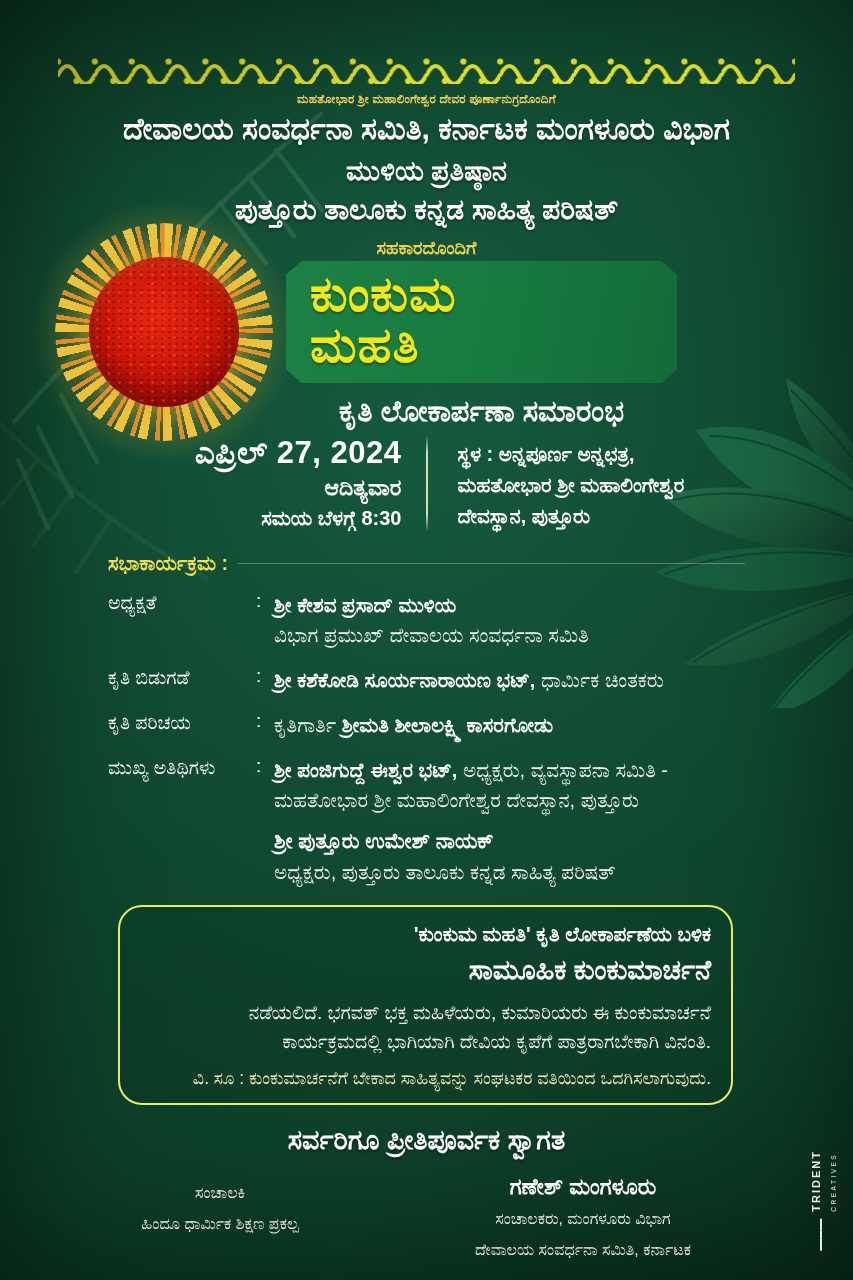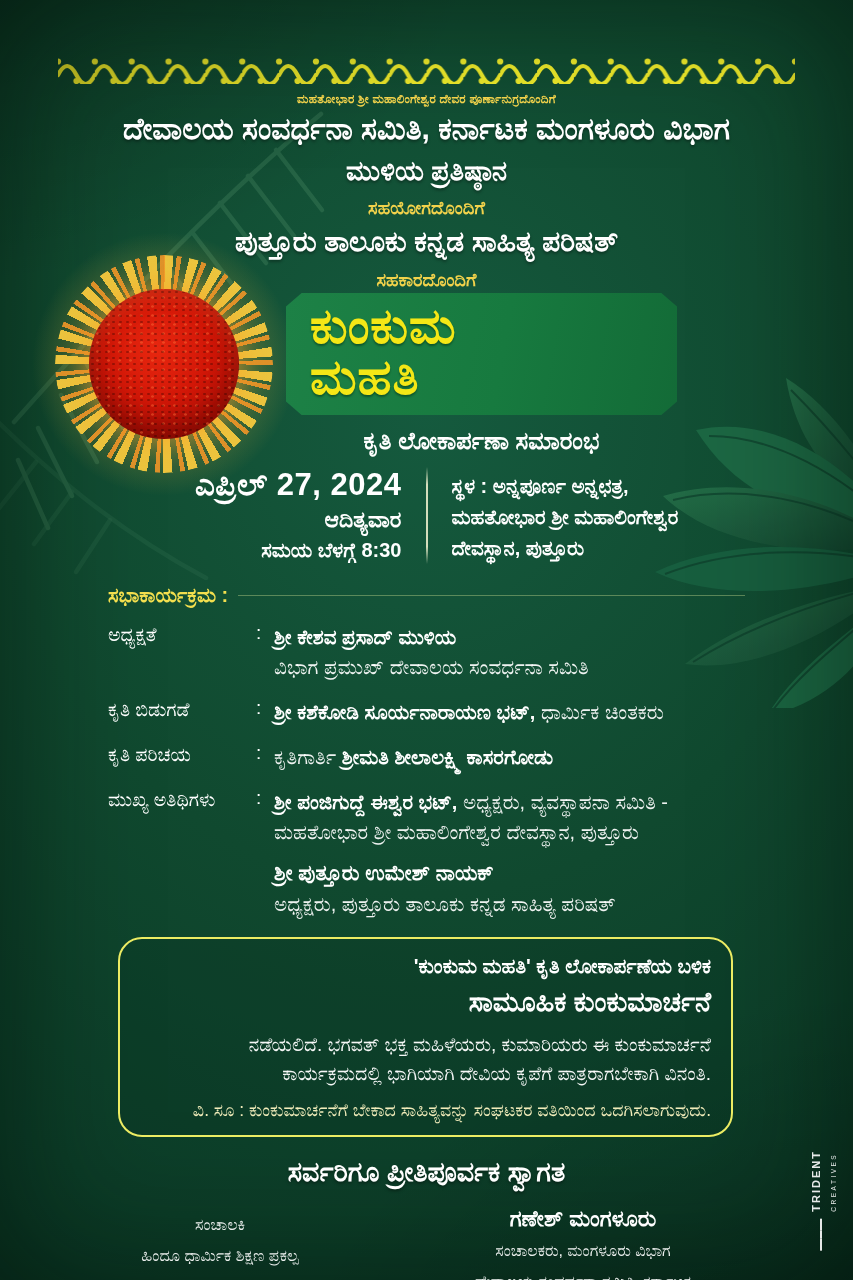--- a/index.html
+++ b/index.html
@@ -62,27 +62,27 @@
 
   .badge-wrap { position:absolute; left:286px; top:0; width:391px; }
   .title-badge {
     background:linear-gradient(100deg, #1d8146 0%, #177a3f 55%, #136b37 100%);
     clip-path:polygon(4% 0%, 96% 0%, 100% 11%, 100% 89%, 96% 100%, 4% 100%, 0% 89%, 0% 11%);
     padding:8px 10px 12px 24px;
     box-shadow:0 6px 18px rgba(0,0,0,.35);
   }
   .title-line { font-size:49px; font-weight:bold; line-height:1.04; color:#f4e716;
     letter-spacing:1px; text-shadow:0 2px 2px rgba(0,40,15,.45); }
-  .hero-subtitle { margin-top:12px; text-align:center; font-size:24px; font-weight:bold; color:#fff; }
+  .hero-subtitle { margin-top:12px; text-align:center; font-size:29px; font-weight:bold; color:#fff; }
 
   
   .when-where { display:flex; justify-content:center; align-items:stretch; margin-top:14px; position:relative; z-index:2; }
   .when { flex:0 0 340px; text-align:right; padding-right:24px; }
   .vdivider { width:2px; background:linear-gradient(rgba(245,245,210,0), rgba(245,245,210,.85) 18%, rgba(245,245,210,.85) 82%, rgba(245,245,210,0)); }
-  .where { flex:0 0 340px; padding-left:24px; padding-top:4px; }
+  .where { flex:0 0 340px; padding-left:30px; padding-top:4px; }
   .date { font-size:31px; font-weight:bold; letter-spacing:.5px; }
   .day { font-size:22px; font-weight:bold; margin-top:4px; }
   .time { font-size:20px; font-weight:bold; margin-top:6px; }
   .venue-line { font-size:20px; font-weight:bold; line-height:1.55; }
 
   
   .program { margin:20px 108px 0; position:relative; z-index:2; }
   .program-head { display:flex; align-items:center; gap:10px; }
   .program-title { font-size:20px; font-weight:bold; color:#f3df4e; white-space:nowrap; }
   .program-rule { flex:1; height:1px; background:rgba(214,228,150,.38); }
@@ -182,21 +182,20 @@
         <circle cx="36.85" cy="7.5" r="3.1" fill="#f2ee2b"></circle>
         <circle cx="18.4" cy="27" r="3.1" fill="#f2ee2b"></circle>
       </pattern>
     </defs>
     <rect width="737" height="30" fill="url(#wavepat-t)"></rect>
   </svg>
 
   <div class="center blessing">ಮಹತೋಭಾರ ಶ್ರೀ ಮಹಾಲಿಂಗೇಶ್ವರ ದೇವರ ಪೂರ್ಣಾನುಗ್ರದೊಂದಿಗೆ</div>
   <div class="center org1">ದೇವಾಲಯ ಸಂವರ್ಧನಾ ಸಮಿತಿ, ಕರ್ನಾಟಕ ಮಂಗಳೂರು ವಿಭಾಗ</div>
   <div class="center org2">ಮುಳಿಯ ಪ್ರತಿಷ್ಠಾನ</div>
-  <div class="center collab">ಸಹಯೋಗದೊಂದಿಗೆ</div>
   <div class="center org3">ಪುತ್ತೂರು ತಾಲೂಕು ಕನ್ನಡ ಸಾಹಿತ್ಯ ಪರಿಷತ್</div>
   <div class="center collab">ಸಹಕಾರದೊಂದಿಗೆ</div>
 
   <div class="hero">
     <div class="sun">
       <div class="sun-glow"></div>
       <div class="sun-rays1"></div>
       <div class="sun-rays2"></div>
       <div class="sun-core"></div>
     </div>

